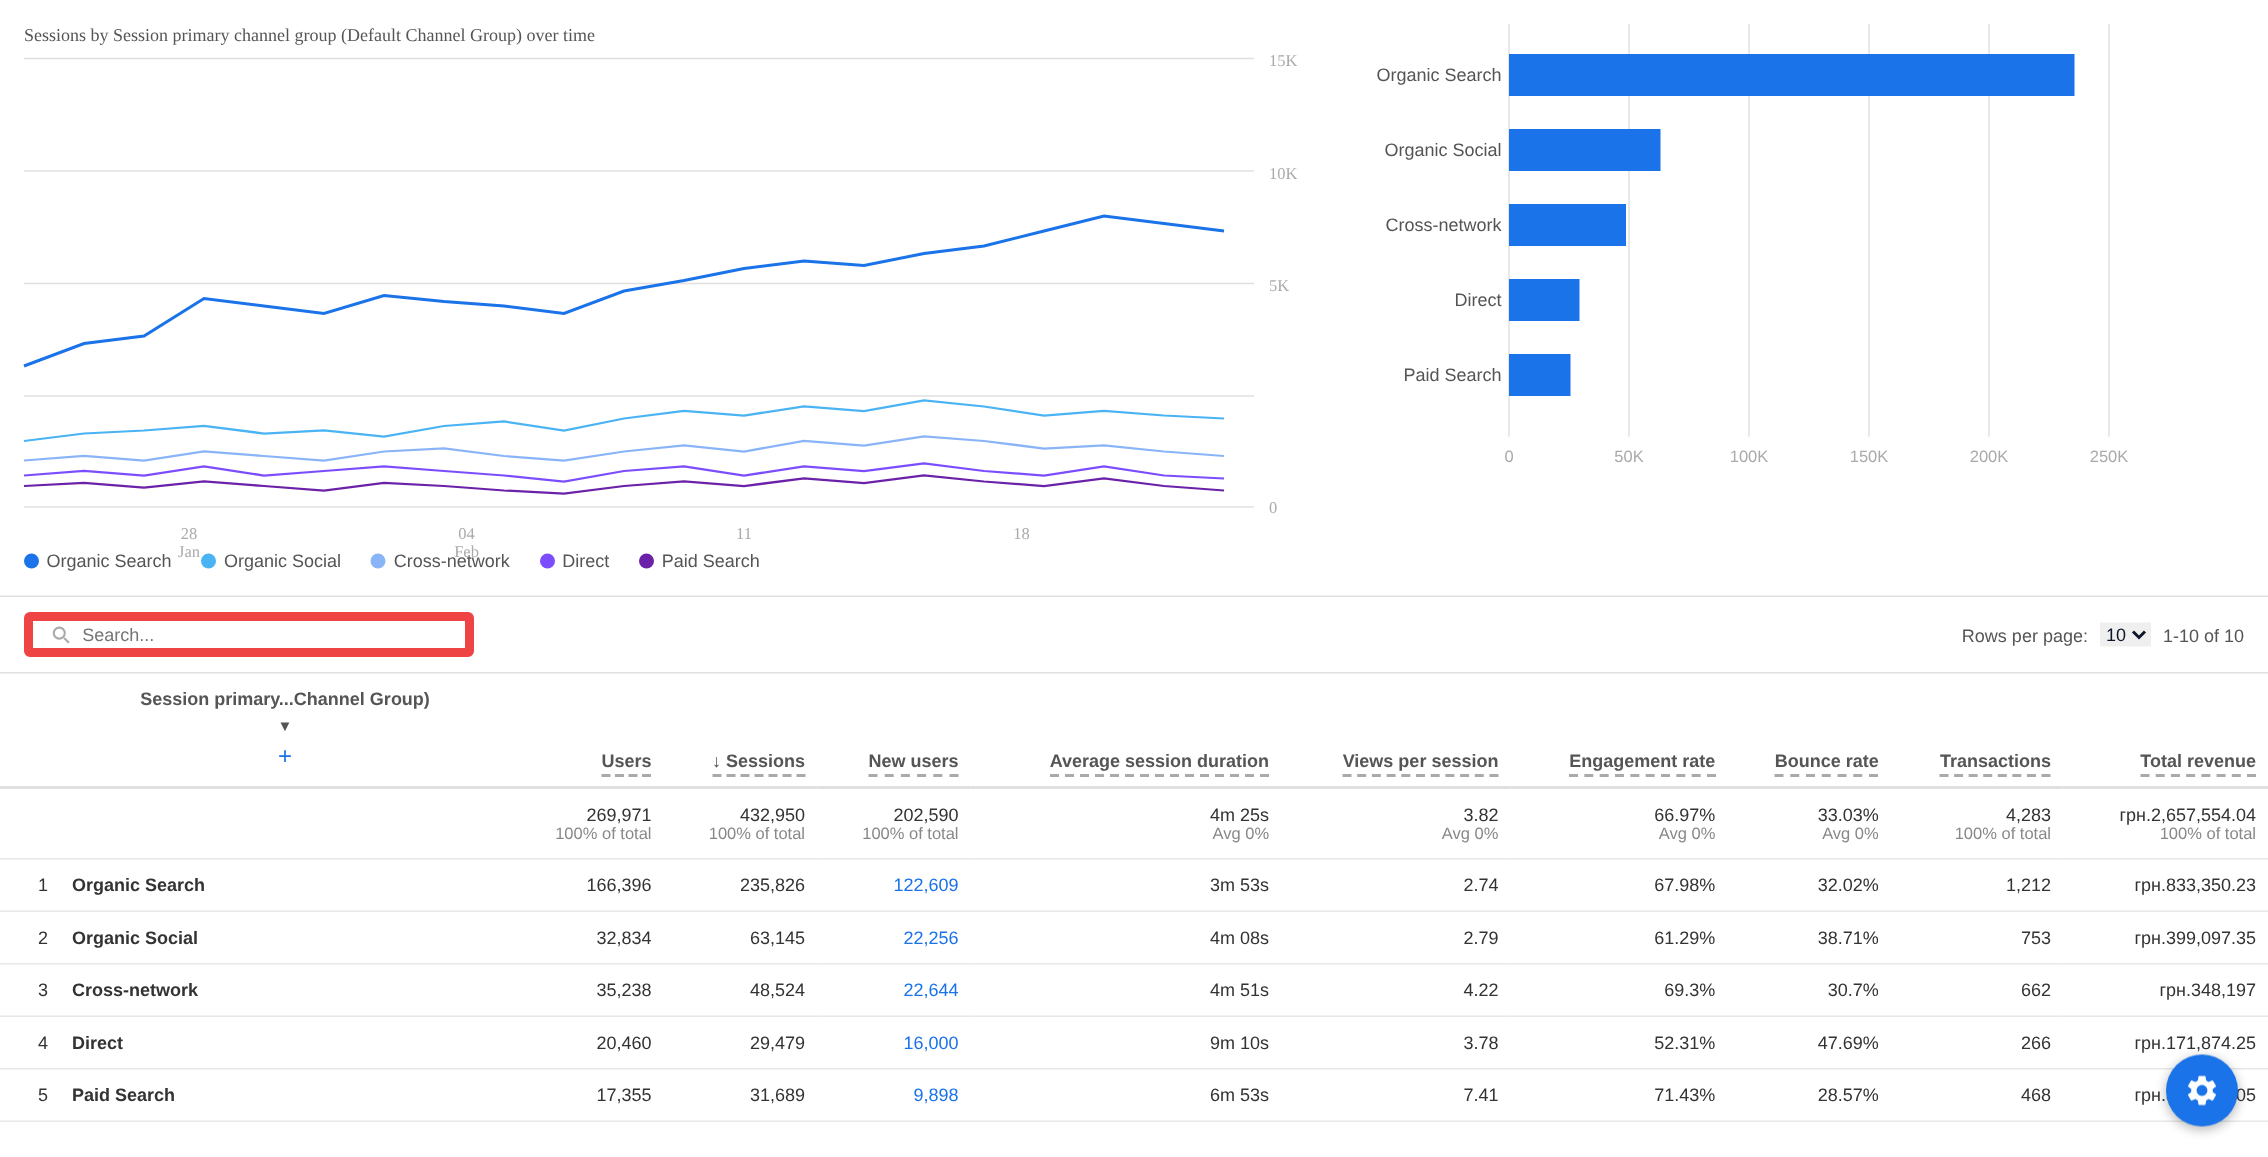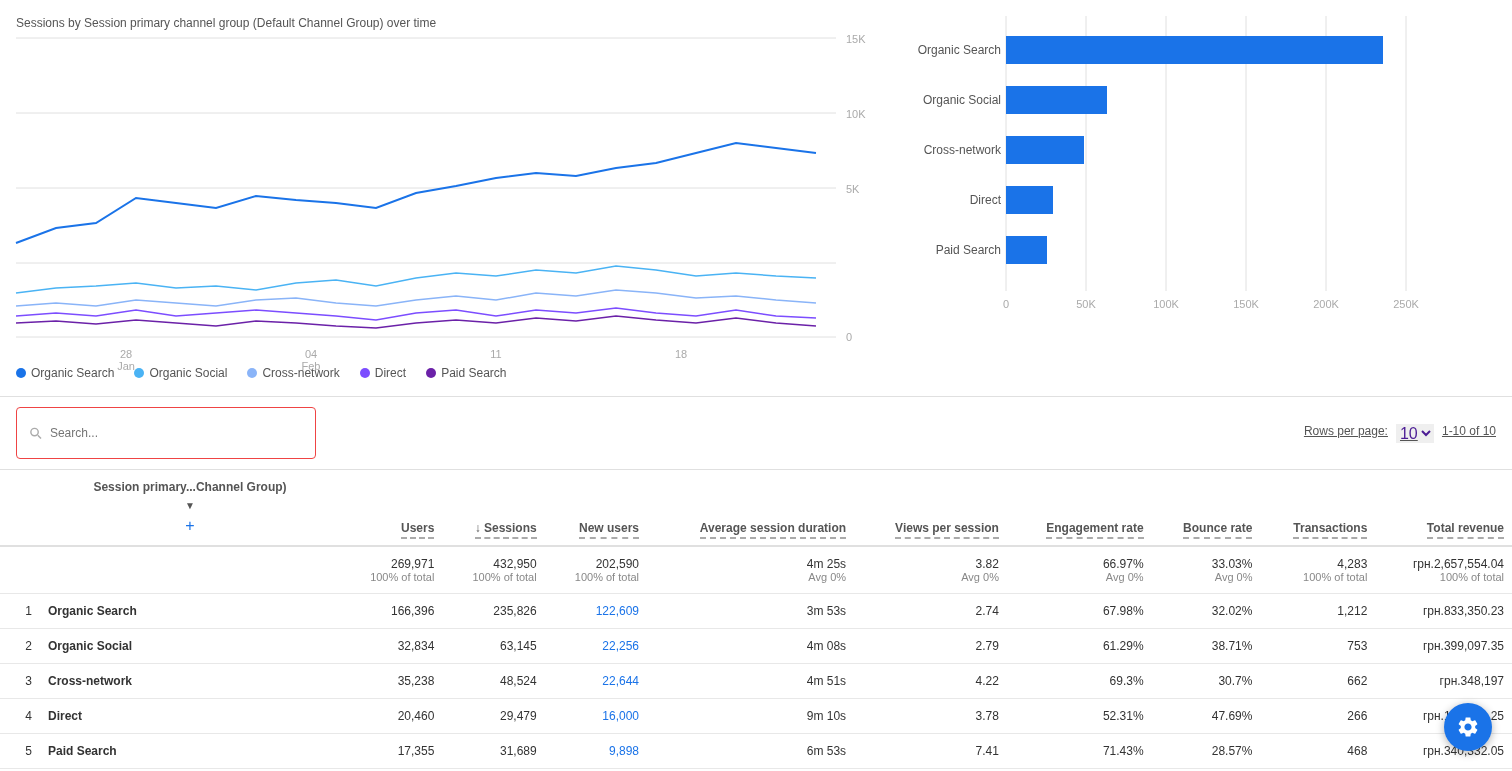--- a/index.html
+++ b/index.html
@@ -1,38 +1,38 @@
 <!DOCTYPE html>
 <html><head>
   <meta charset="utf-8">
   <style>
     * { box-sizing: border-box; margin: 0; padding: 0; }
     body { font-family: Arial, sans-serif; font-size: 12px; background: #fff; color: #333; width: 1512px; }
 
     .top-section { display: flex; width: 100%; padding: 16px 0 0 0; }
-    .line-chart-section { flex: 0 0 870px; padding: 0 16px; }
+    .line-chart-section { flex: 0 0 870px; padding: 0 16px; font-family: Liberation Serif, serif; }
     .bar-chart-section { flex: 1; padding: 0 16px; }
 
     .chart-title { font-size: 12px; color: #555; margin-bottom: 8px; }
 
     .line-chart-container { position: relative; width: 100%; height: 320px; }
 
     .bar-chart-container { position: relative; width: 100%; height: 320px; }
 
     .legend { display: flex; gap: 20px; padding: 8px 16px 16px; flex-wrap: wrap; }
     .legend-item { display: flex; align-items: center; gap: 5px; font-size: 12px; color: #555; }
     .legend-dot { width: 10px; height: 10px; border-radius: 50%; }
 
     .table-section { padding: 0 0 0 0; border-top: 1px solid #e0e0e0; }
 
     .search-row { display: flex; align-items: center; justify-content: space-between; padding: 10px 16px; border-bottom: 1px solid #e0e0e0; }
-    .search-box { display: flex; align-items: center; gap: 8px; border: 1px solid #ef4444; border-radius: 4px; padding: 18px 12px; width: 300px; }
+    .search-box { display: flex; align-items: center; gap: 8px; border: 6px solid #ef4444; border-radius: 4px; padding: 2px 12px; width: 300px; }
     .search-box input { border: none; outline: none; font-size: 12px; color: #555; width: 100%; }
-    .pagination-info { display: flex; align-items: flex-start; gap: 8px; font-size: 12px; color: #555; text-decoration: underline; }
-    .rows-select { border: none; font-size: 16px; color: #4c1d95; cursor: pointer; }
+    .pagination-info { display: flex; align-items: flex-end; gap: 8px; font-size: 12px; color: #555; }
+    .rows-select { border: none; font-size: 12px; color: #0f172a; cursor: pointer; }
 
     table { width: 100%; border-collapse: collapse; }
     thead tr { border-bottom: 2px solid #e0e0e0; }
     th { padding: 10px 8px; font-size: 12px; font-weight: 600; color: #555; text-align: right; vertical-align: bottom; }
     th.left { text-align: left; }
     th .col-header { border-bottom: 2px dashed #aaa; padding-bottom: 2px; }
     td { padding: 10px 8px; font-size: 12px; color: #333; text-align: right; border-bottom: 1px solid #e8e8e8; }
     td.left { text-align: left; }
     td.bold { font-weight: 600; }
     td.blue { color: #1a73e8; }

